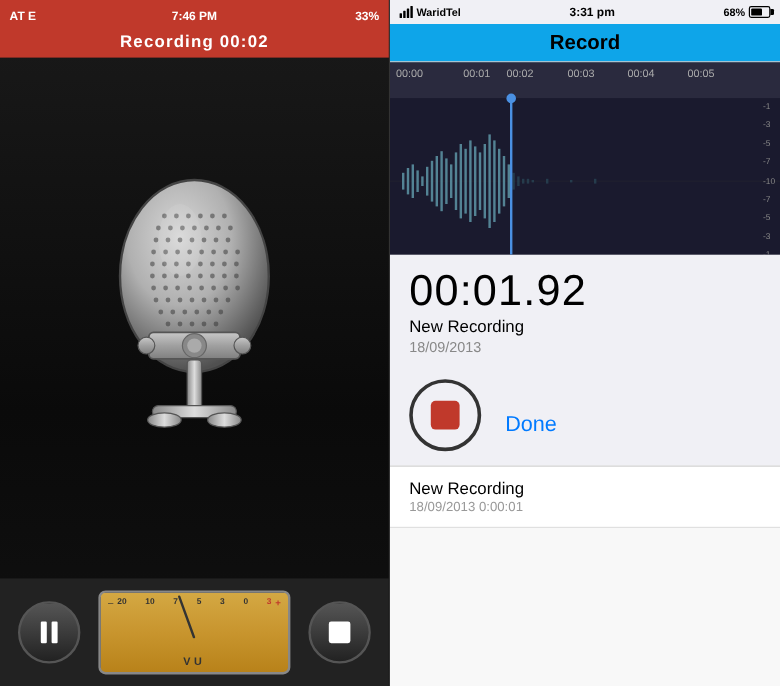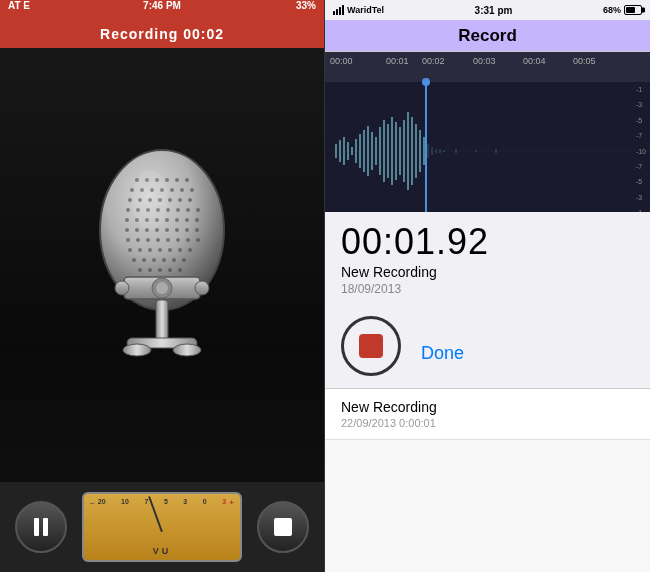--- a/index.html
+++ b/index.html
@@ -22,21 +22,21 @@
       align-items: center;
       position: relative;
       border-right: 1px solid #333;
     }
 
     .left-status-bar {
       width: 100%;
       height: 20px;
       background: #c0392b;
       display: flex;
-      align-items: flex-start;
+      align-items: flex-end;
       justify-content: space-between;
       padding: 0 8px;
     }
     .status-left, .status-right {
       font-size: 10px;
       color: #fff;
       font-weight: 600;
     }
     .status-center {
       font-size: 10px;
@@ -236,21 +236,21 @@
       font-weight: 600;
       display: flex;
       align-items: center;
       gap: 3px;
       justify-content: center;
     }
 
     .right-header {
       width: 100%;
       height: 32px;
-      background: #c4b5fd;
+      background: #0ea5e9;
       display: flex;
       align-items: center;
       justify-content: center;
       border-bottom: 1px solid #ccc;
     }
     .right-title {
       font-size: 17px;
       font-weight: 700;
       color: #000;
     }
@@ -738,17 +738,17 @@
   <div class="record-actions">
     <div class="record-stop-btn">
       <div class="record-stop-inner"></div>
     </div>
     <button class="done-btn">Done</button>
   </div>
 
   <div class="recordings-list">
     <div class="recording-list-item">
       <div class="recording-list-name">New Recording</div>
-      <div class="recording-list-meta">22/09/2013  0:00:01</div>
+      <div class="recording-list-meta">18/09/2013  0:00:01</div>
     </div>
   </div>
 
 </div>
 
 </body></html>

